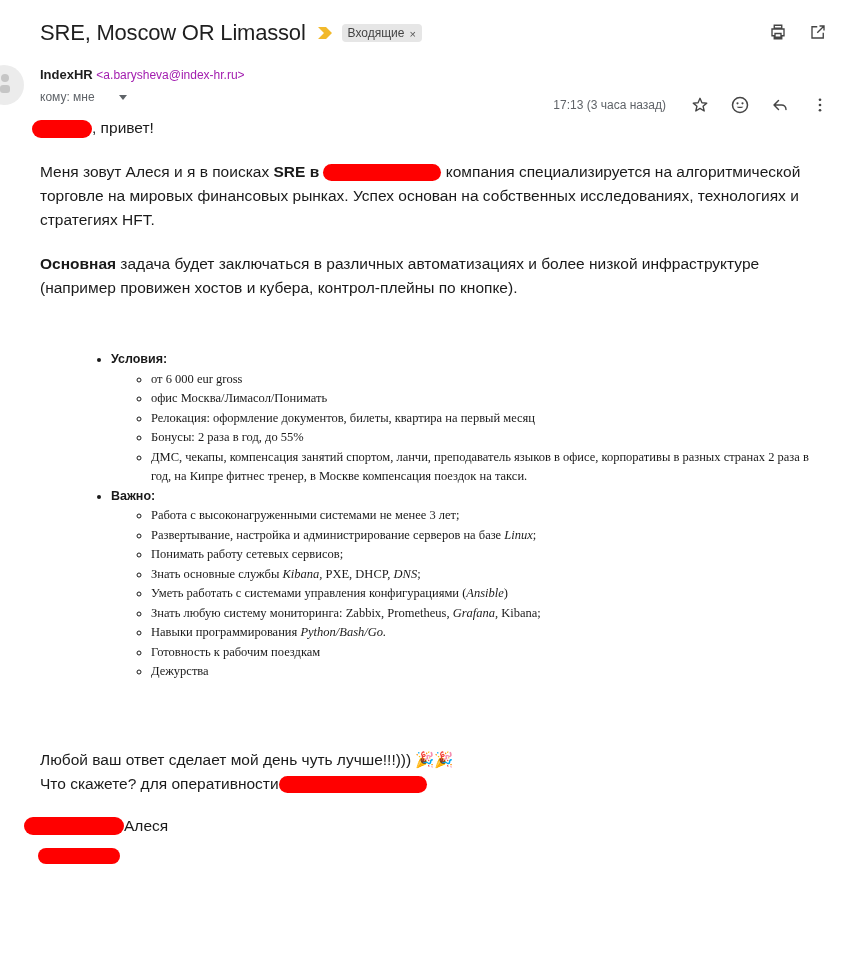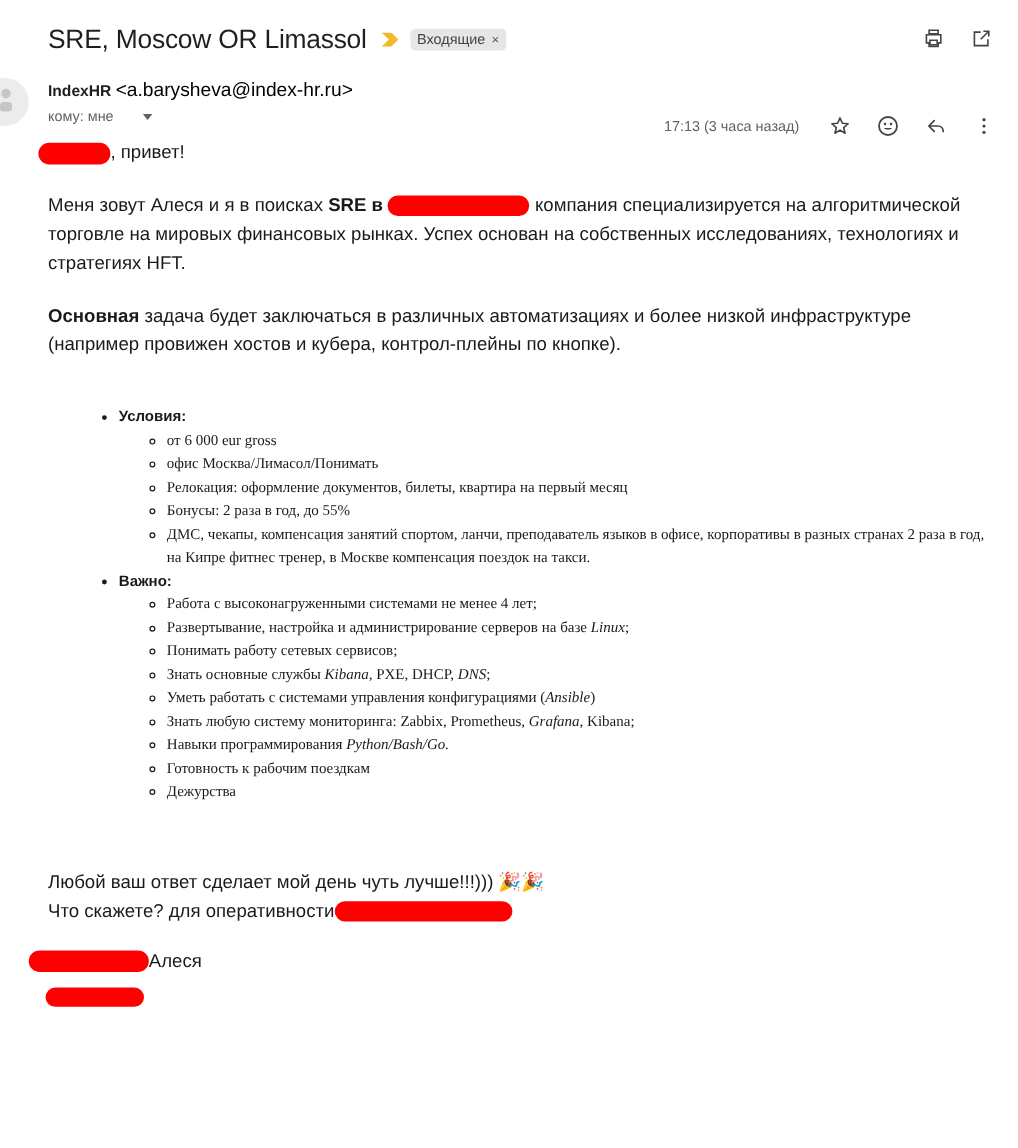--- a/index.html
+++ b/index.html
@@ -8,30 +8,30 @@
   .subject { font-size: 22px; color: #1f1f1f; font-weight: normal; letter-spacing: -0.2px; }
   .importance { margin-left: 12px; width: 14px; height: 12px; display: inline-block; }
   .label-chip { margin-left: 10px; background: #e6e6e6; color: #444; font-size: 12px; padding: 2px 6px; border-radius: 4px; display: inline-flex; align-items: flex-end; gap: 5px; }
   .label-chip .x { font-size: 11px; color: #555; cursor: pointer; }
   .top-icons { position: absolute; right: 20px; top: 22px; display: flex; gap: 20px; }
   .icon-btn { width: 20px; height: 20px; display: inline-flex; align-items: center; justify-content: center; cursor: pointer; }
   .avatar { position: absolute; left: -16px; top: 65px; width: 40px; height: 40px; border-radius: 50%; background: #ececec; overflow: hidden; }
   .avatar svg { position: absolute; left: 16px; top: 8px; }
   .sender-row { position: absolute; left: 40px; top: 67px; font-size: 13px; }
   .sender-name { font-weight: bold; color: #1f1f1f; text-align: right; }
-  .sender-email { color: #000000; font-size: 16px; }
+  .sender-email { color: #a21caf; font-size: 12px; }
   .to-row { position: absolute; left: 40px; top: 90px; font-size: 12px; color: #5f6368; display: flex; align-items: center; gap: 20px; }
   .caret { width: 0; height: 0; border-left: 4px solid transparent; border-right: 4px solid transparent; border-top: 5px solid #5f6368; margin-left: 4px; cursor: pointer; }
   .meta-right { position: absolute; right: 18px; top: 66px; display: flex; align-items: center; gap: 20px; margin-top: 29px; }
   .timestamp { font-size: 12px; color: #5f6368; margin-right: 4px; }
   .body { position: absolute; left: 40px; top: 116px; width: 795px; font-size: 15.5px; line-height: 24px; color: #1a1a1a; }
   .redact { display: inline-block; background: #ff0000; border-radius: 12px; vertical-align: middle; }
   .p { margin: 0; }
   .gap { height: 20px; }
-  ul.top { margin: 4px; padding-left: 55px; font-size: 12.5px; line-height: 19.5px; list-style-type: disc; }
+  ul.top { margin: 16px; padding-left: 55px; font-size: 12.5px; line-height: 19.5px; list-style-type: disc; }
   ul.sub { margin: 0; padding-left: 40px; list-style-type: circle; font-family: Liberation Serif, serif; }
   .signature { position: relative; }
 </style>
 </head>
 <body>
 
 <div class="subject-row">
   <span class="subject">SRE, Moscow OR Limassol</span>
   <svg class="importance" viewBox="0 0 14 12">
       <path d="M0 0 H8 L14 6 L8 12 H0 L6 6 Z" fill="#f2b92b"></path>
@@ -118,21 +118,21 @@
       <ul class="sub">
         <li>от 6 000 eur gross</li>
         <li>офис Москва/Лимасол/Понимать</li>
         <li>Релокация: оформление документов, билеты, квартира на первый месяц</li>
         <li>Бонусы: 2 раза в год, до 55%</li>
         <li>ДМС, чекапы, компенсация занятий спортом, ланчи, преподаватель языков в офисе, корпоративы в разных странах 2 раза в год, на Кипре фитнес тренер, в Москве компенсация поездок на такси.</li>
       </ul>
     </li>
     <li><b>Важно:</b>
       <ul class="sub">
-        <li>Работа с высоконагруженными системами не менее 4 лет;</li>
+        <li>Работа с высоконагруженными системами не менее 3 лет;</li>
         <li><span>Развертывание, настройка и администрирование серверов на базе </span><i>Linux</i><span>;</span></li>
         <li>Понимать работу сетевых сервисов;</li>
         <li><span>Знать основные службы </span><i>Kibana,</i><span> PXE, DHCP, </span><i>DNS</i><span>;</span></li>
         <li><span>Уметь работать с системами управления конфигурациями (</span><i>Ansible</i><span>)</span></li>
         <li><span>Знать любую систему мониторинга: Zabbix, Prometheus, </span><i>Grafana</i><span>, Kibana;</span></li>
         <li><span>Навыки программирования </span><i>Python/Bash/Go.</i></li>
         <li>Готовность к рабочим поездкам</li>
         <li>Дежурства</li>
       </ul>
     </li>

